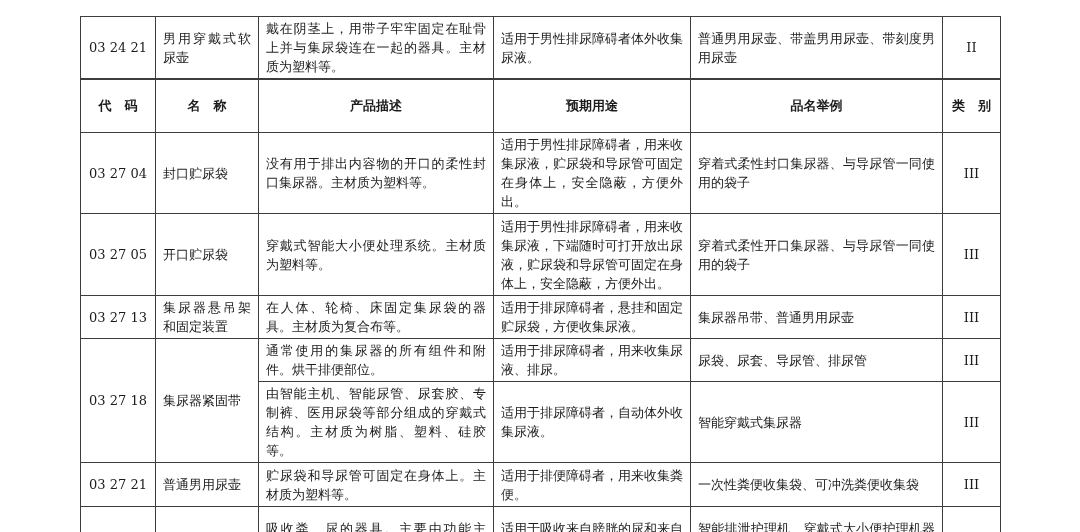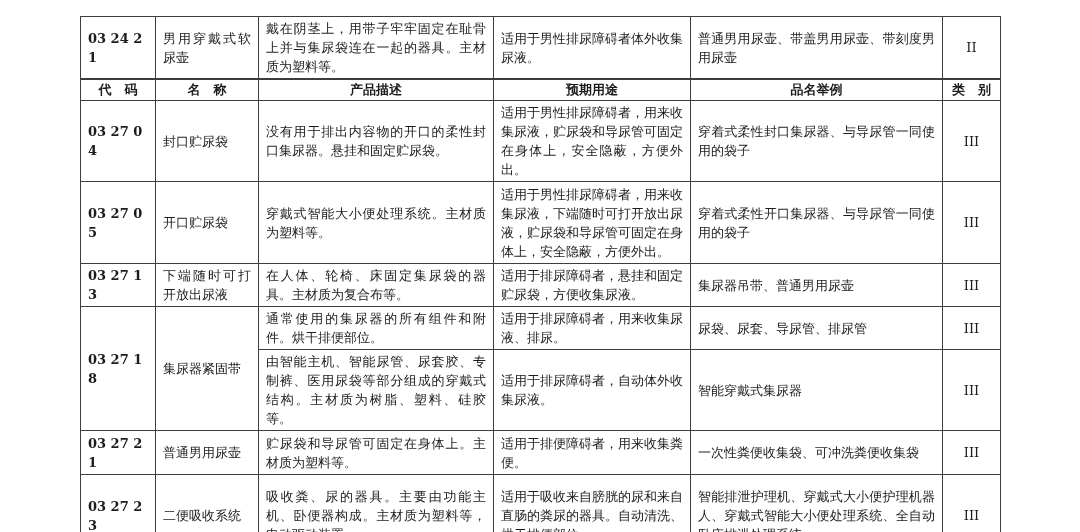--- a/index.html
+++ b/index.html
@@ -31,24 +31,24 @@
     vertical-align: middle;
     font-size: 13px;
     line-height: 19px;
     padding: 2px 7px;
     overflow: hidden;
     word-break: break-all;
   }
   .tbl th {
     font-weight: bold;
     text-align: center;
-    padding: 1px 4px;
+    padding: 17px 4px;
     line-height: 18px;
   }
-  .c-code { text-align: left; padding: 2px 2px; font-weight: bold; }
+  .c-code { text-align: center; padding: 2px 2px; }
   .c-name { text-align: justify; padding: 2px 8px; }
   .c-desc, .c-usage, .c-examples { text-align: justify; }
   .c-cat { text-align: center; padding: 2px 2px; margin-left: 19px; }
   .section-title {
     font-weight: bold;
     font-size: 14px;
     line-height: 20px;
     margin: 14px 0 7px 4px;
   }
 </style>
@@ -94,38 +94,38 @@
         <th>名　称</th>
         <th>产品描述</th>
         <th>预期用途</th>
         <th>品名举例</th>
         <th>类　别</th>
       </tr>
 
       <tr style="height:61px">
         <td class="c-code">03 27 04</td>
         <td class="c-name">封口贮尿袋</td>
-        <td class="c-desc">没有用于排出内容物的开口的柔性封口集尿器。悬挂和固定贮尿袋。</td>
+        <td class="c-desc">没有用于排出内容物的开口的柔性封口集尿器。主材质为塑料等。</td>
         <td class="c-usage">适用于男性排尿障碍者，用来收集尿液，贮尿袋和导尿管可固定在身体上，安全隐蔽，方便外出。</td>
         <td class="c-examples">穿着式柔性封口集尿器、与导尿管一同使用的袋子</td>
         <td class="c-cat">III</td>
       </tr>
 
       <tr style="height:82px">
         <td class="c-code">03 27 05</td>
         <td class="c-name">开口贮尿袋</td>
         <td class="c-desc">穿戴式智能大小便处理系统。主材质为塑料等。</td>
         <td class="c-usage">适用于男性排尿障碍者，用来收集尿液，下端随时可打开放出尿液，贮尿袋和导尿管可固定在身体上，安全隐蔽，方便外出。</td>
         <td class="c-examples">穿着式柔性开口集尿器、与导尿管一同使用的袋子</td>
         <td class="c-cat">III</td>
       </tr>
 
       <tr style="height:39px">
         <td class="c-code">03 27 13</td>
-        <td class="c-name">下端随时可打开放出尿液</td>
+        <td class="c-name">集尿器悬吊架和固定装置</td>
         <td class="c-desc">在人体、轮椅、床固定集尿袋的器具。主材质为复合布等。</td>
         <td class="c-usage">适用于排尿障碍者，悬挂和固定贮尿袋，方便收集尿液。</td>
         <td class="c-examples">集尿器吊带、普通男用尿壶</td>
         <td class="c-cat">III</td>
       </tr>
 
       <tr style="height:36px">
         <td class="c-code" rowspan="2">03 27 18</td>
         <td class="c-name" rowspan="2">集尿器紧固带</td>
         <td class="c-desc">通常使用的集尿器的所有组件和附件。烘干排便部位。</td>

